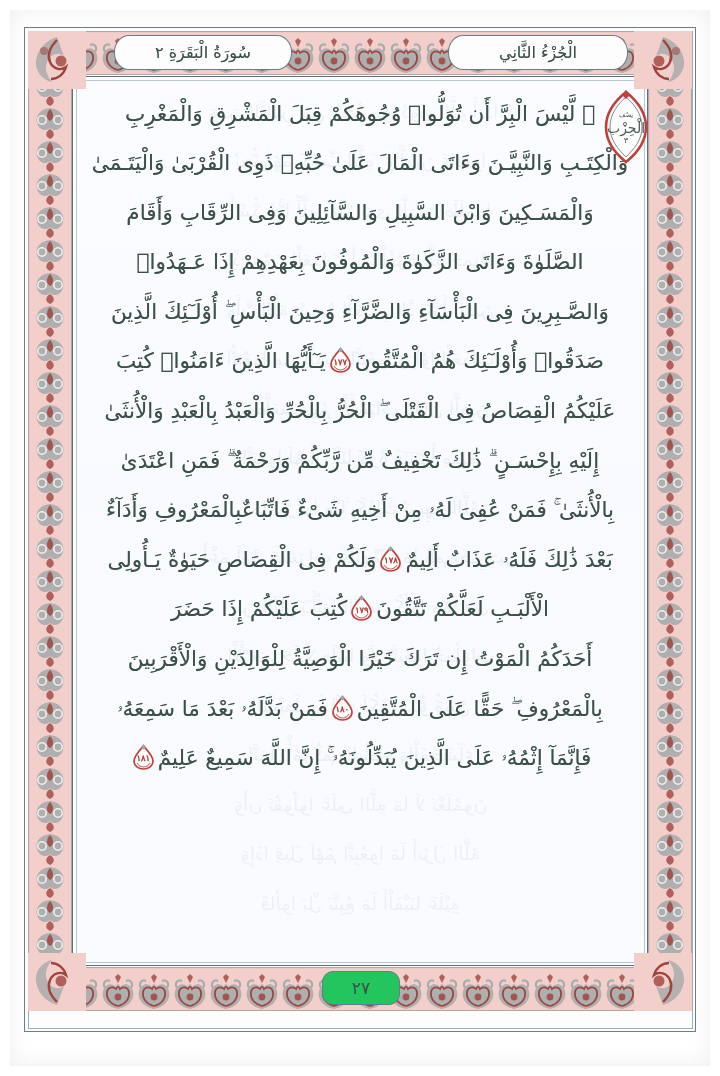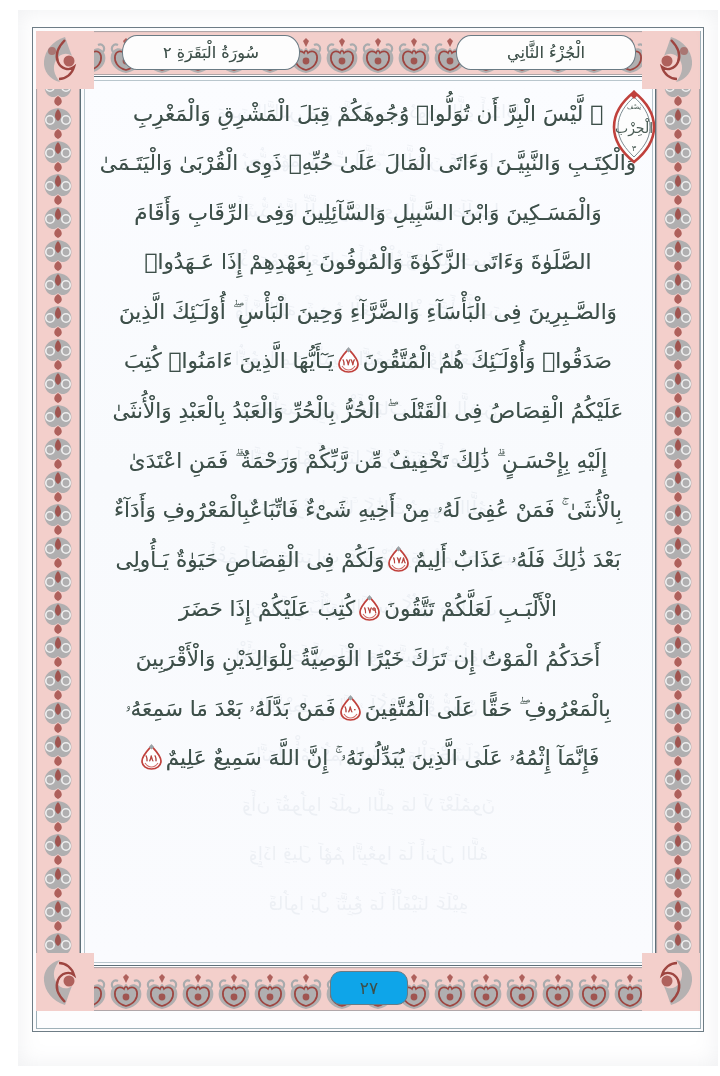--- a/index.html
+++ b/index.html
@@ -7,21 +7,21 @@
     width:720px;height:1076px;
     background:#ffffff;
     font-family:"DejaVu Sans","Liberation Sans",sans-serif;
     overflow:hidden;
     position:relative;
   }
 
   
   #page-sheet{
     position:absolute;
-    left:18px;top:10px;
+    left:10px;top:10px;
     width:700px;height:1056px;
     background:#ffffff;
     box-sizing:border-box;
   }
   
   #page-sheet:before{
     content:"";position:absolute;inset:0;
     box-shadow:inset 0 0 22px rgba(120,135,150,.13);
     pointer-events:none;z-index:40;
   }
@@ -144,21 +144,21 @@
     font-size:16px;color:#3d4f49;
     white-space:nowrap;
     text-shadow:0 0 .5px rgba(61,79,73,.4);
   }
   #cartouche-surah{left:104px;width:178px;}
   #cartouche-juz{left:438px;width:180px;}
 
   
   #cartouche-pageno{
     position:absolute;left:312px;top:961px;width:78px;height:34px;
-    background:#0ea5e9;
+    background:#22c55e;
     border:1.1px solid #6a7b84;
     border-radius:11px;
     box-sizing:border-box;
     display:flex;align-items:center;justify-content:center;
     z-index:13;
   }
   #cartouche-pageno .label{
     direction:rtl;font-size:17px;color:#3d4f49;
     font-family:"DejaVu Sans",sans-serif;
     letter-spacing:1px;
@@ -167,21 +167,21 @@
   
   #hizb-marker{
     position:absolute;
     left:592px;top:80px;
     width:48px;height:74px;
     z-index:14;
   }
   #hizb-marker .hz-text{
     position:absolute;left:0;top:0;width:48px;height:74px;
     display:flex;flex-direction:column;align-items:center;justify-content:center;
-    direction:rtl;gap:8px;
+    direction:rtl;gap:0px;
     padding-top:4px;box-sizing:border-box;
   }
   #hizb-marker .hz-l1{font-size:6.5px;color:#4a5c55;line-height:1.15;}
   #hizb-marker .hz-l2{font-size:14px;color:#4a5c55;line-height:1.15;}
   #hizb-marker .hz-l3{font-size:8.5px;color:#4a5c55;line-height:1.15;}
 </style>
 </head>
 <body>
 
 <div id="page-sheet">

